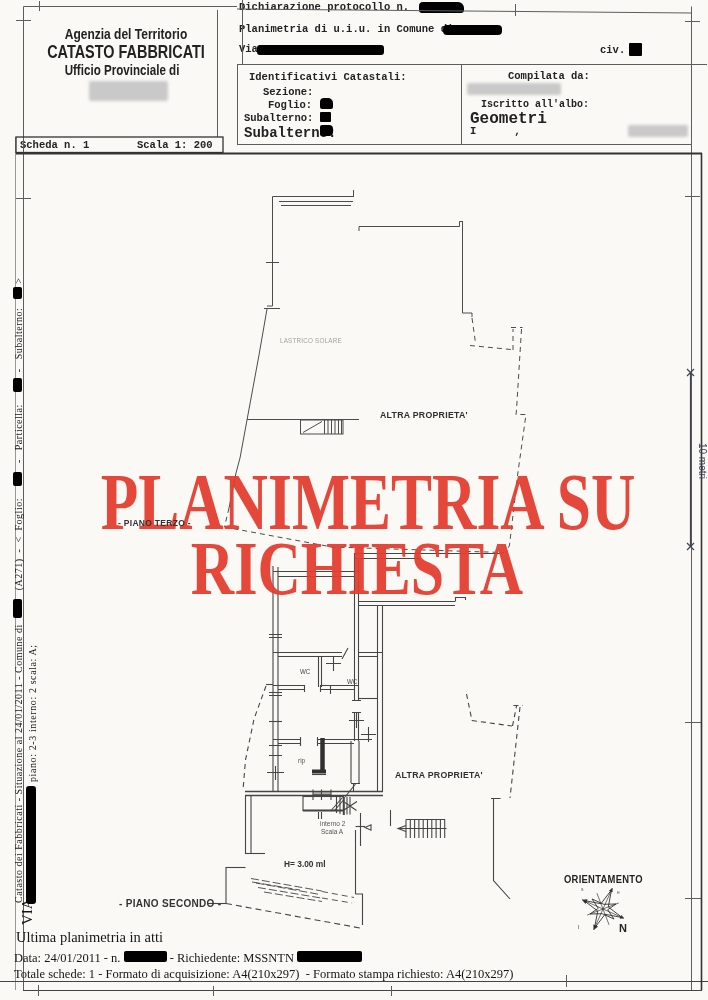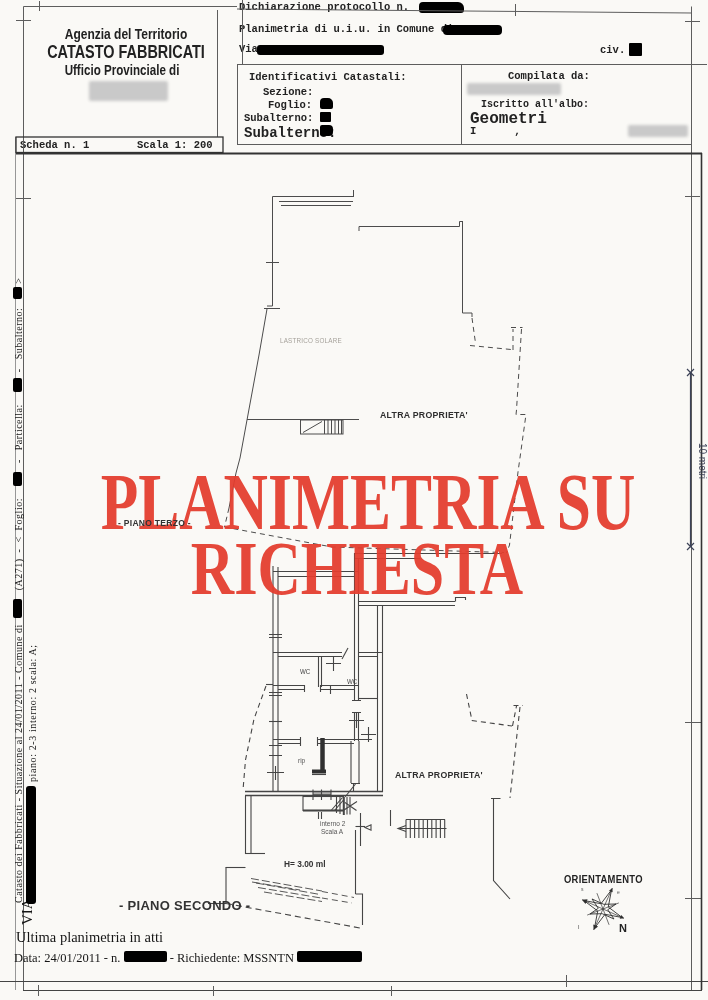--- a/index.html
+++ b/index.html
@@ -344,21 +344,21 @@
 <div class="sans" style="left:298px;top:757px;font-size:6.5px;color:#555;">rip</div>
 
 <div class="sans" style="left:395px;top:769px;font-weight:bold;font-size:9.5px;color:#2e2e2e;transform:scaleX(0.92);transform-origin:0 0;letter-spacing:0.3px;">ALTRA PROPRIETA'</div>
 
 <div class="sans" style="left:320px;top:820px;font-size:6.5px;color:#555;">interno 2</div>
 
 <div class="sans" style="left:321px;top:828px;font-size:6.5px;color:#555;">Scala A</div>
 
 <div class="sans" style="left:284px;top:858px;font-weight:bold;font-size:9.5px;color:#333;transform:scaleX(0.88);transform-origin:0 0;">H= 3.00 ml</div>
 
-<div class="sans" style="left:119px;top:898px;font-weight:bold;font-size:13px;color:#333;letter-spacing:0.3px;">- PIANO SECONDO -</div>
+<div class="sans" style="left:119px;top:898px;font-weight:bold;font-size:10px;color:#333;letter-spacing:0.3px;">- PIANO SECONDO -</div>
 
 <div class="sans" style="left:581px;top:886px;font-size:5px;color:#555;">s</div>
 <div class="sans" style="left:617px;top:889px;font-size:5px;color:#555;">e</div>
 <div class="sans" style="left:578px;top:924px;font-size:5.5px;color:#444;">I</div>
 
 <div class="sans" style="left:564px;top:874px;font-weight:bold;font-size:10px;color:#222;transform:scaleX(0.94);transform-origin:0 0;letter-spacing:0.3px;">ORIENTAMENTO</div>
 
 <div class="sans" style="left:619px;top:922px;font-weight:bold;font-size:11px;color:#222;">N</div>
 
 <div class="serif" style="left:13px;top:903px;font-size:10px;letter-spacing:0.5px;line-height:11px;transform:rotate(-90deg);transform-origin:0 0;">Catasto dei Fabbricati - Situazione al 24/01/2011 - Comune di  <span style="display:inline-block;width:19px;height:9px;background:#000;border-radius:2px;"></span>   (A271)  -  &lt;  Foglio:    <span style="display:inline-block;width:14px;height:9px;background:#000;border-radius:2px;"></span>   -   Particella:    <span style="display:inline-block;width:14px;height:9px;background:#000;border-radius:2px;"></span>  -   Subalterno:   <span style="display:inline-block;width:12px;height:9px;background:#000;border-radius:2px;"></span> &gt;</div>
@@ -366,14 +366,15 @@
 <div class="serif" style="left:20px;top:925px;font-size:15px;line-height:14px;transform:rotate(-90deg);transform-origin:0 0;">VIA</div>
 
 <div class="blk" style="left:26px;top:786px;width:10px;height:118px;border-radius:3px;"></div>
 
 <div class="serif" style="left:27px;top:782px;font-size:10px;letter-spacing:0.6px;line-height:11px;transform:rotate(-90deg);transform-origin:0 0;">piano: 2-3 interno: 2 scala: A;</div>
 
 <div class="serif" style="left:16px;top:929px;font-size:14.5px;">Ultima planimetria in atti</div>
 
 <div class="serif" style="left:14px;top:951px;font-size:12.5px;text-align:right;">Data: 24/01/2011 - n. <span style="display:inline-block;width:43px;height:11px;background:#000;border-radius:2px;"></span> - Richiedente: MSSNTN <span style="display:inline-block;width:65px;height:11px;background:#000;border-radius:2px;"></span></div>
 
+<div class="serif" style="left:14px;top:967px;font-size:12.5px;">Totale schede: 1 - Formato di acquisizione: A4(210x297)  - Formato stampa richiesto: A4(210x297)</div>
 
 </div>
 
 </body></html>

